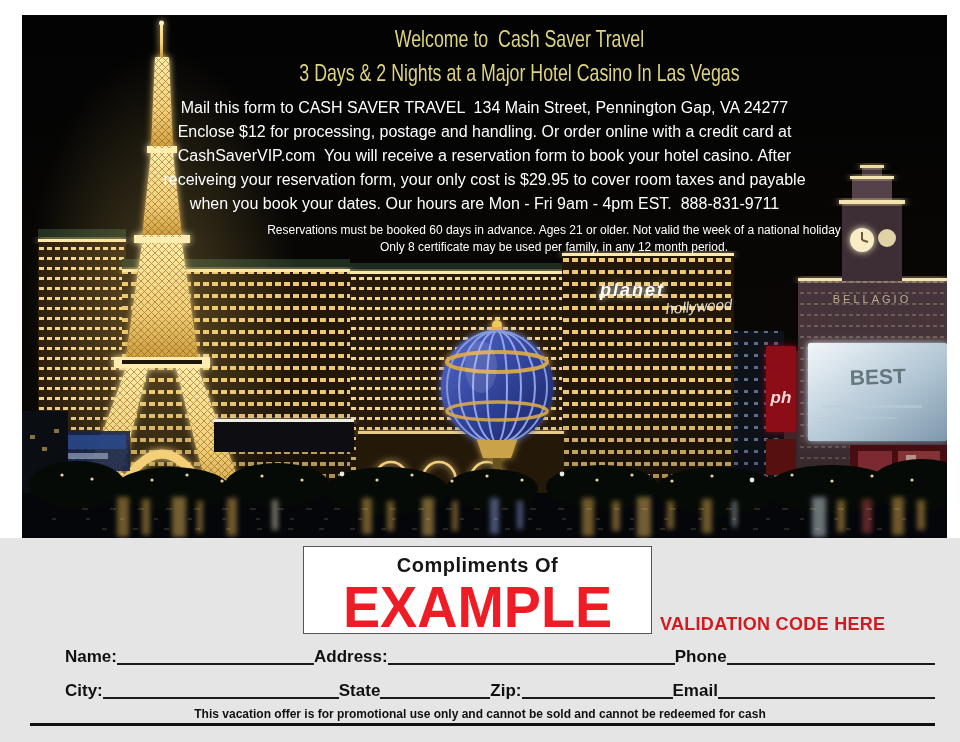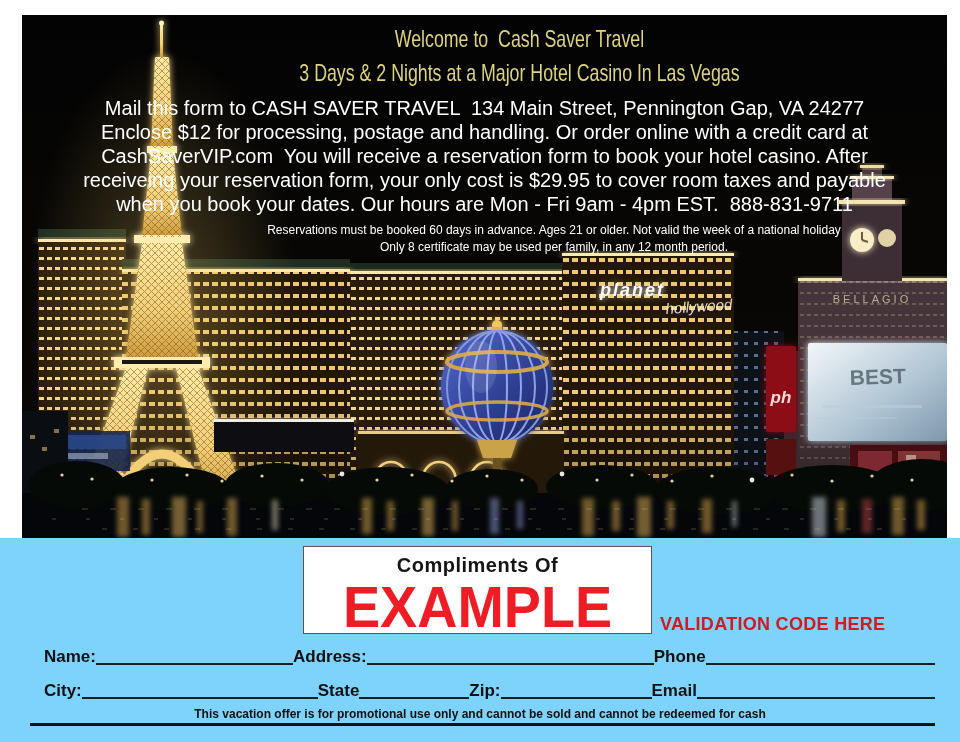--- a/index.html
+++ b/index.html
@@ -5,32 +5,32 @@
   html,body{margin:0;padding:0;background:#ffffff;}
   .page{position:relative;width:960px;height:742px;background:#ffffff;overflow:hidden;
         font-family:"Liberation Sans",sans-serif;}
   
   .photo{position:absolute;left:22px;top:15px;width:925px;height:523px;background:#050504;overflow:hidden;}
   .photo svg{position:absolute;left:0;top:0;font-family:"Liberation Sans",sans-serif;}
   .overlay{position:absolute;left:0;right:0;text-align:center;color:#fff;font-weight:normal;}
   .titles{top:10px;padding-left:70px;color:#ded47e;}
   .t1{font-size:24px;line-height:27px;white-space:pre;transform:scaleX(.74);}
   .t2{font-size:24px;line-height:27px;margin-top:7px;white-space:pre;transform:scaleX(.74);}
-  .instr{top:81px;font-size:20px;line-height:24px;}
+  .instr{top:81px;font-size:16px;line-height:24px;}
   .instr div{white-space:pre;}
   .fine{top:207px;padding-left:139px;font-size:12px;line-height:17px;}
   .fine div{white-space:pre;}
   
-  .formarea{position:absolute;left:0;top:538px;width:960px;height:204px;background:#7dd3fc;color:#111;}
+  .formarea{position:absolute;left:0;top:538px;width:960px;height:204px;background:#e5e5e5;color:#111;}
   .compbox{position:absolute;left:303px;top:8px;width:347px;height:86px;border:1px solid #555;background:#fff;}
   .complabel{margin-top:7px;text-align:center;font-size:20px;font-weight:bold;color:#151515;letter-spacing:.5px;}
   .compvalue{margin-top:0px;text-align:center;font-size:58px;line-height:60px;font-weight:bold;color:#ee1c24;
              transform:scaleX(.96);}
   .validation{position:absolute;left:660px;top:76px;font-size:18px;font-weight:bold;color:#d21a20;letter-spacing:.3px;}
-  .frow{position:absolute;left:44px;right:25px;display:flex;align-items:flex-end;height:20px;
+  .frow{position:absolute;left:65px;right:25px;display:flex;align-items:flex-end;height:20px;
         font-size:17px;font-weight:bold;color:#111;}
   .frow .lbl{white-space:pre;line-height:18px;}
   .frow .u{border-bottom:2px solid #1c1c1c;height:4px;margin-bottom:1px;}
   .row1{top:108px;} .row2{top:142px;}
   .u1a{width:197px;} .u1b{width:287px;} .u1c{flex:1;}
   .u2a{width:236px;} .u2b{width:110px;} .u2c{width:151px;} .u2d{flex:1;}
   .disclaimer{position:absolute;left:0;right:0;top:169px;text-align:center;font-size:12px;font-weight:bold;color:#111;}
   .rule{position:absolute;left:30px;right:25px;top:185px;border-top:3px solid #111;}
 </style>
 </head>

